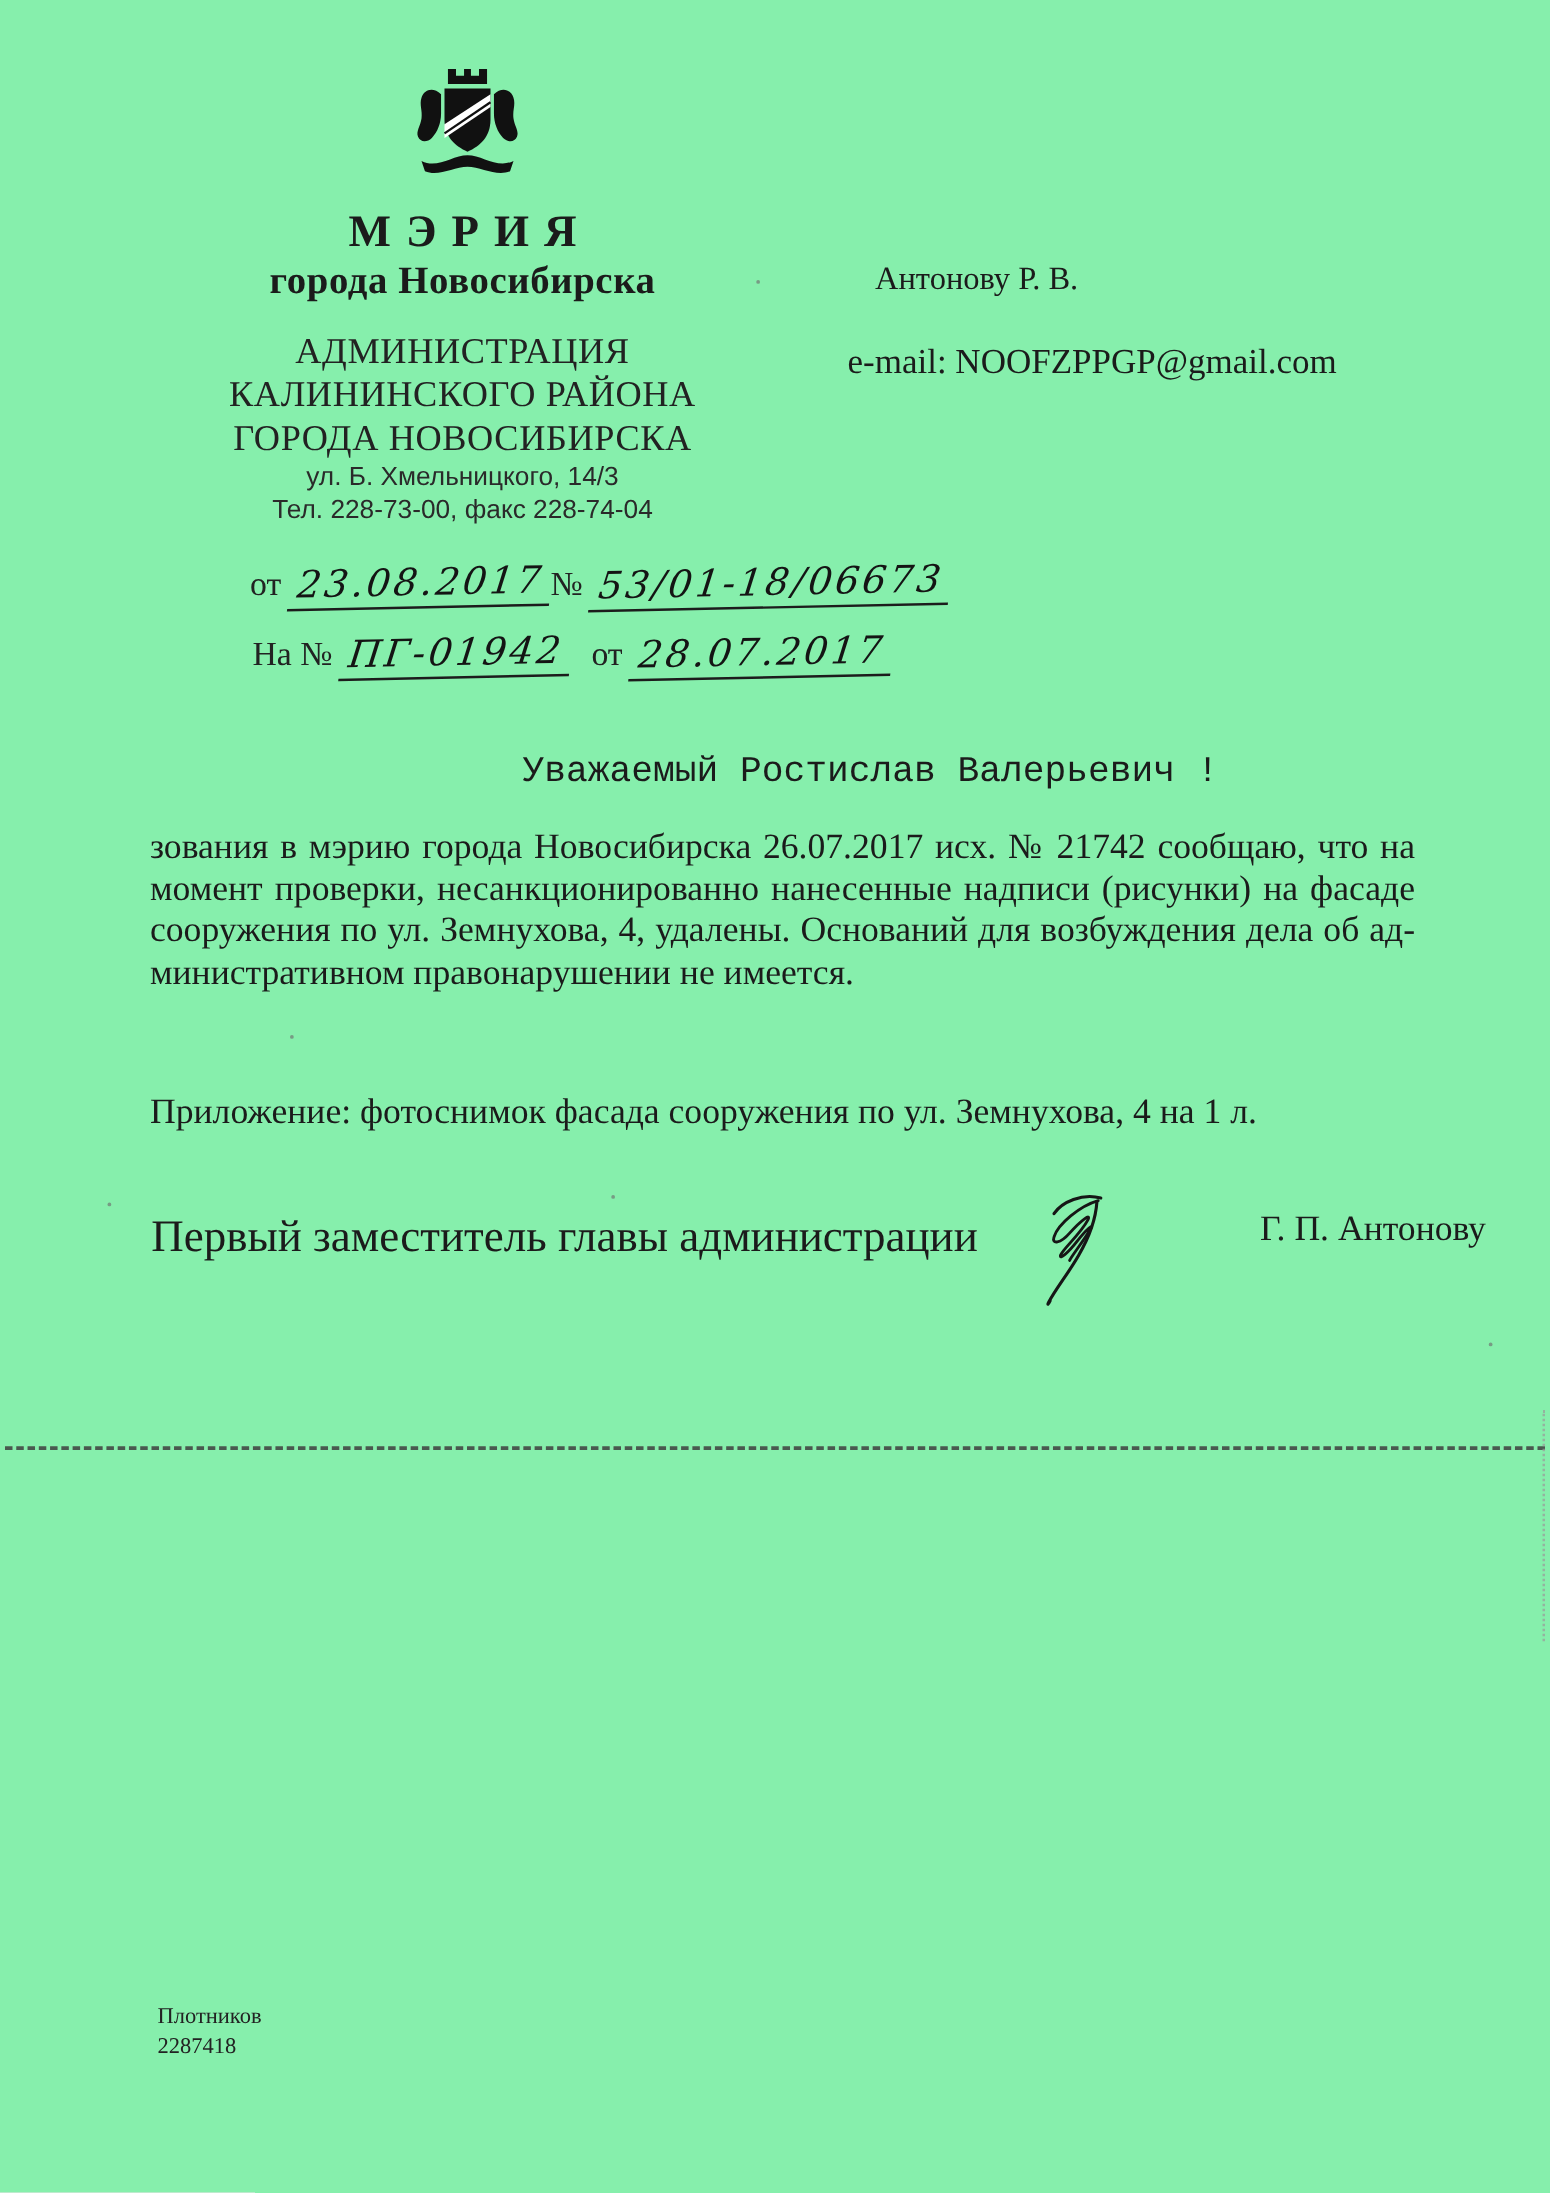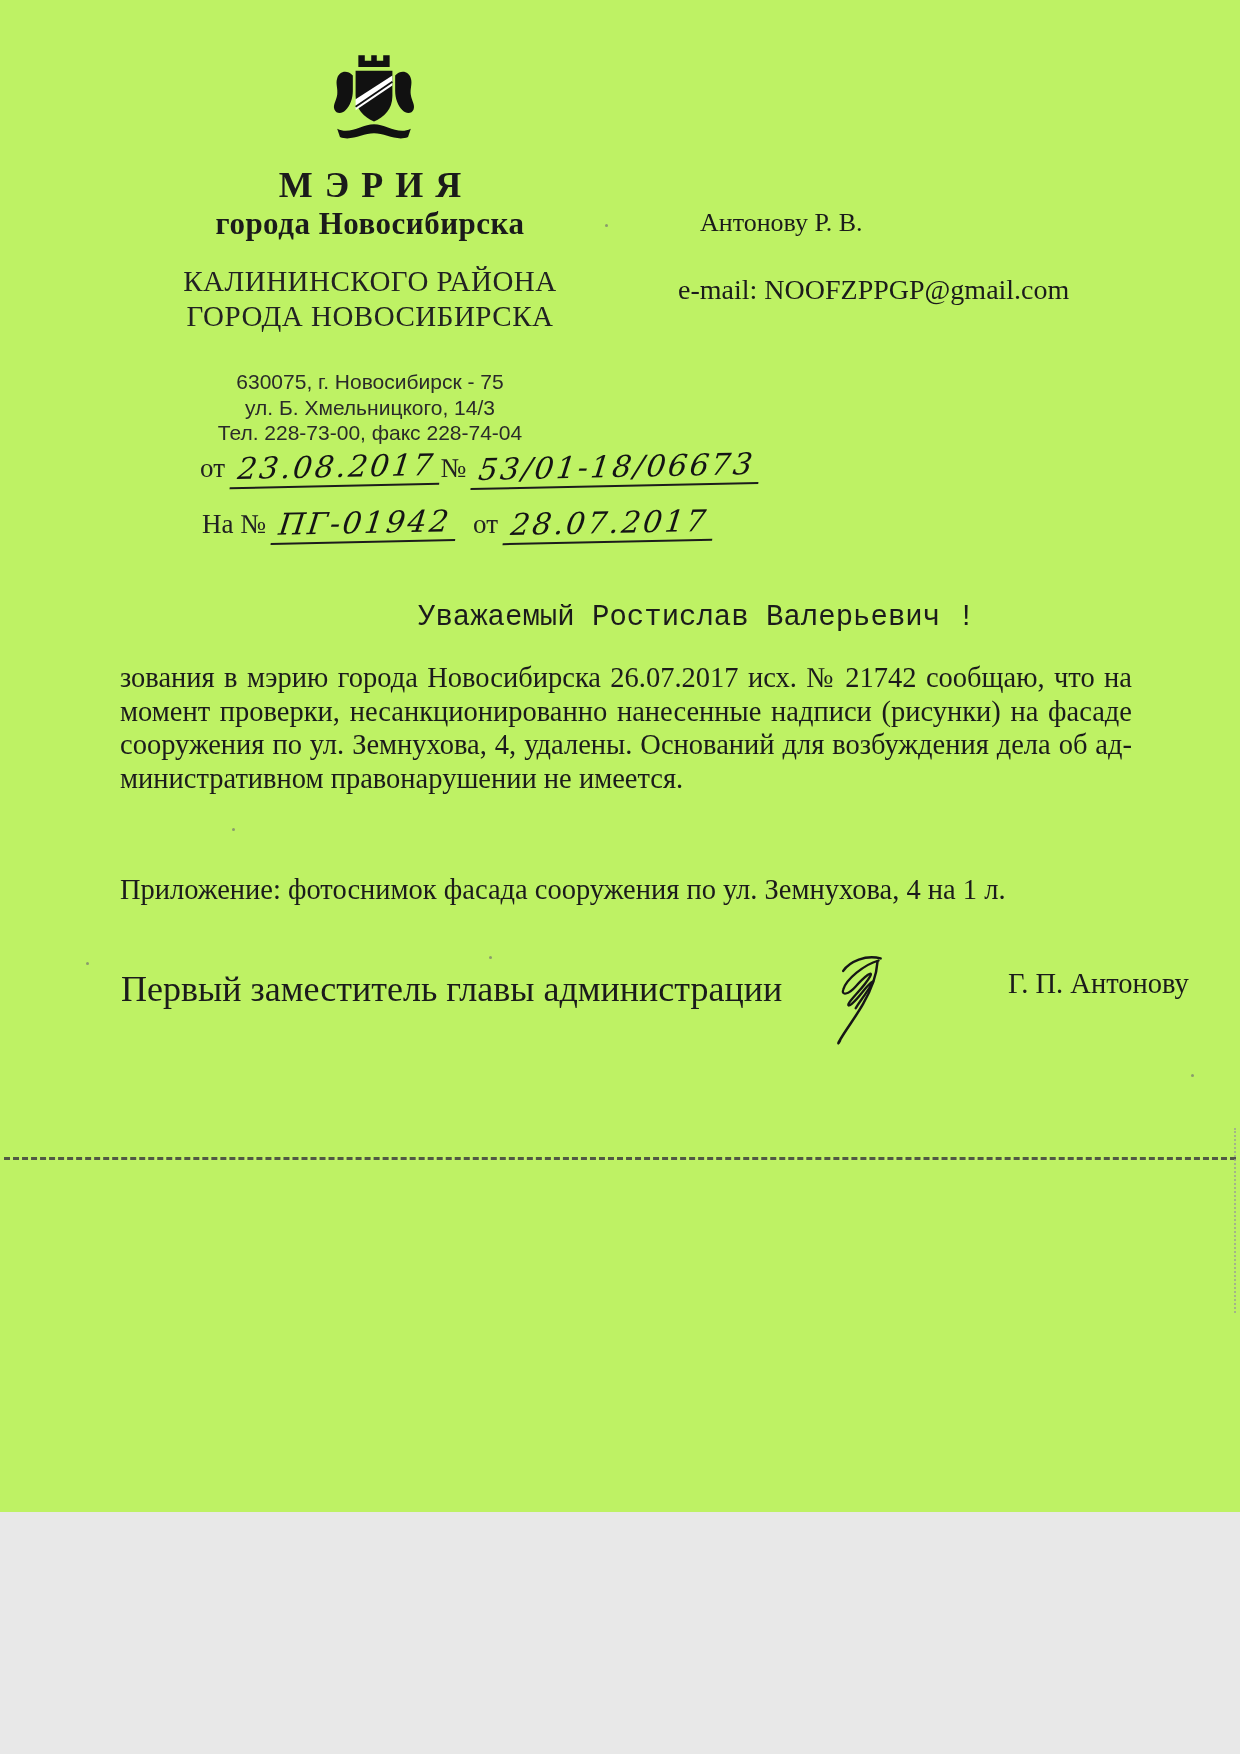--- a/index.html
+++ b/index.html
@@ -1,18 +1,18 @@
 <!DOCTYPE html>
 <html><head>
 <meta charset="utf-8">
 <style>
   html,body{margin:0;padding:0;background:#e8e8e8;}
   .page{
-    position:relative;width:1240px;height:1512px;margin:0 auto;
-    background:#bef264;color:#1b1b1b;overflow:hidden;
+    position:relative;width:1240px;height:1754px;margin:0 auto;
+    background:#86efac;color:#1b1b1b;overflow:hidden;
     font-family:"Liberation Serif", serif;
   }
   .abs{position:absolute;}
   
   .lh-col{left:140px;width:460px;text-align:center;}
   .emblem{left:328px;top:50px;width:92px;height:106px;}
   .org1{top:164px;font-weight:bold;font-size:36px;letter-spacing:12px;transform:translateX(6px);}
   .org2{top:206px;font-weight:bold;font-size:31px;letter-spacing:0.5px;}
   .dept{top:264px;font-size:29px;line-height:35px;letter-spacing:0.5px;color:#222;}
   .addr{top:369px;font-family:"Liberation Sans", sans-serif;font-size:21px;line-height:25.5px;color:#2a2a2a;}
@@ -59,26 +59,26 @@
     <line x1="30" y1="60" x2="70" y2="33" stroke="#111" stroke-width="2"></line>
     <path d="M27 26 c-7 -7 -15 -4 -17 3 c-2 6 1 11 0 18 c-1 7 -5 11 -3 16 c2 5 8 5 12 1 c5 -5 8 -13 8 -21 z" fill="#111"></path>
     <path d="M73 26 c7 -7 15 -4 17 3 c2 6 -1 11 0 18 c1 7 5 11 3 16 c-2 5 -8 5 -12 1 c-5 -5 -8 -13 -8 -21 z" fill="#111"></path>
     <path d="M10 84 c14 7 27 -5 40 -5 c13 0 26 12 40 5 l-3 9 c-12 5 -25 -4 -37 -4 c-12 0 -25 9 -37 4 z" fill="#111"></path>
   </svg>
 
   <div class="abs lh-col org1">МЭРИЯ</div>
   <div class="abs lh-col org2">города Новосибирска</div>
 
   <div class="abs lh-col dept">
+    <div>АДМИНИСТРАЦИЯ</div>
     <div>КАЛИНИНСКОГО РАЙОНА</div>
     <div>ГОРОДА НОВОСИБИРСКА</div>
   </div>
 
   <div class="abs lh-col addr">
-    <div>630075, г. Новосибирск - 75</div>
     <div>ул. Б. Хмельницкого, 14/3</div>
     <div>Тел. 228-73-00, факс 228-74-04</div>
   </div>
 
   <div class="abs refrow out-ref">
     <span class="typed">от</span>
     <span class="hw">23.08.2017</span><span class="typed">№</span>
     <span class="hw">53/01-18/06673</span>
   </div>
 

